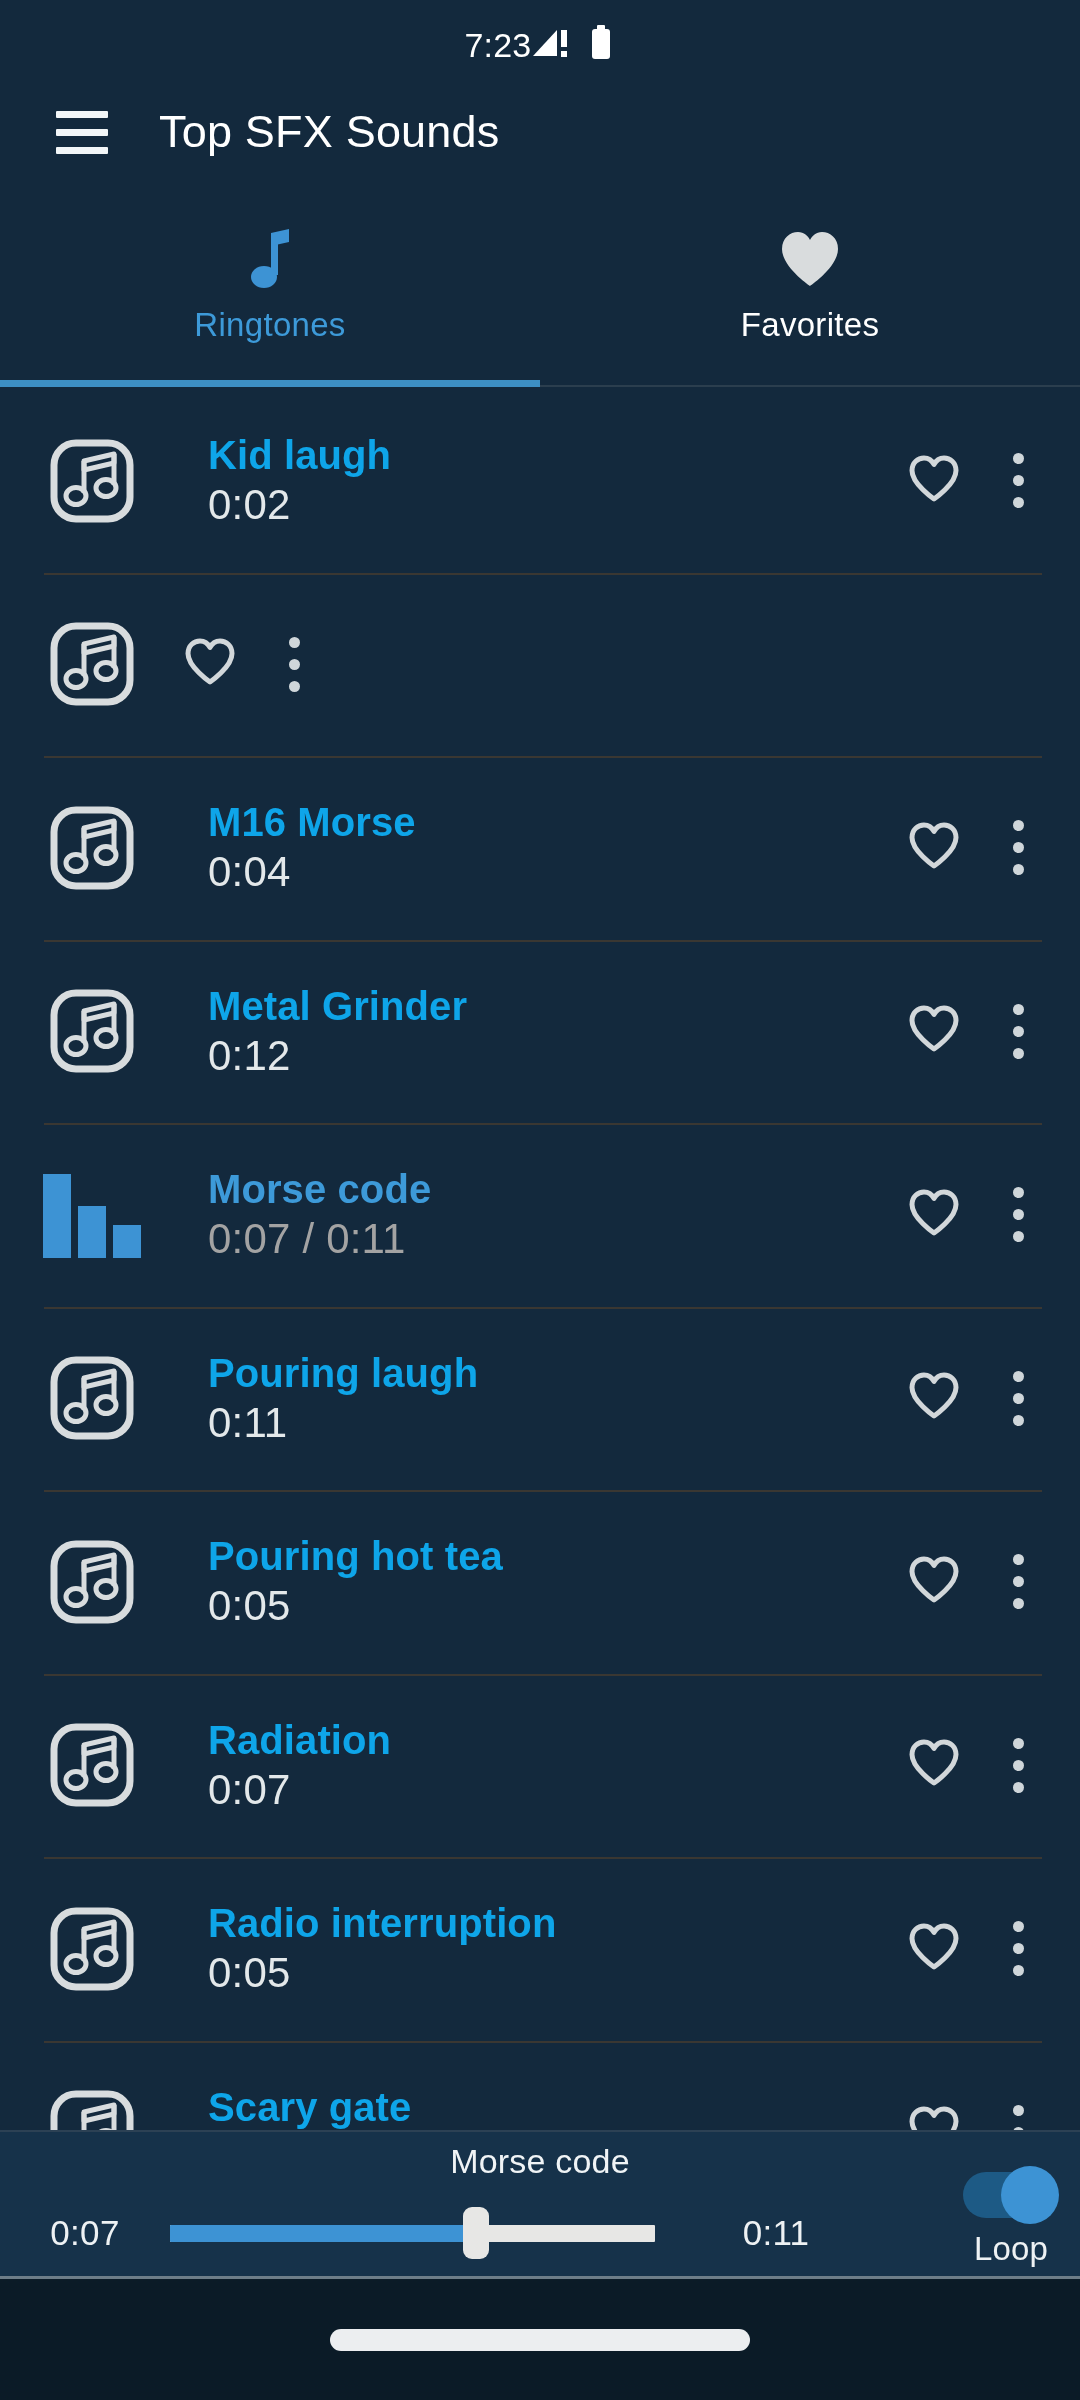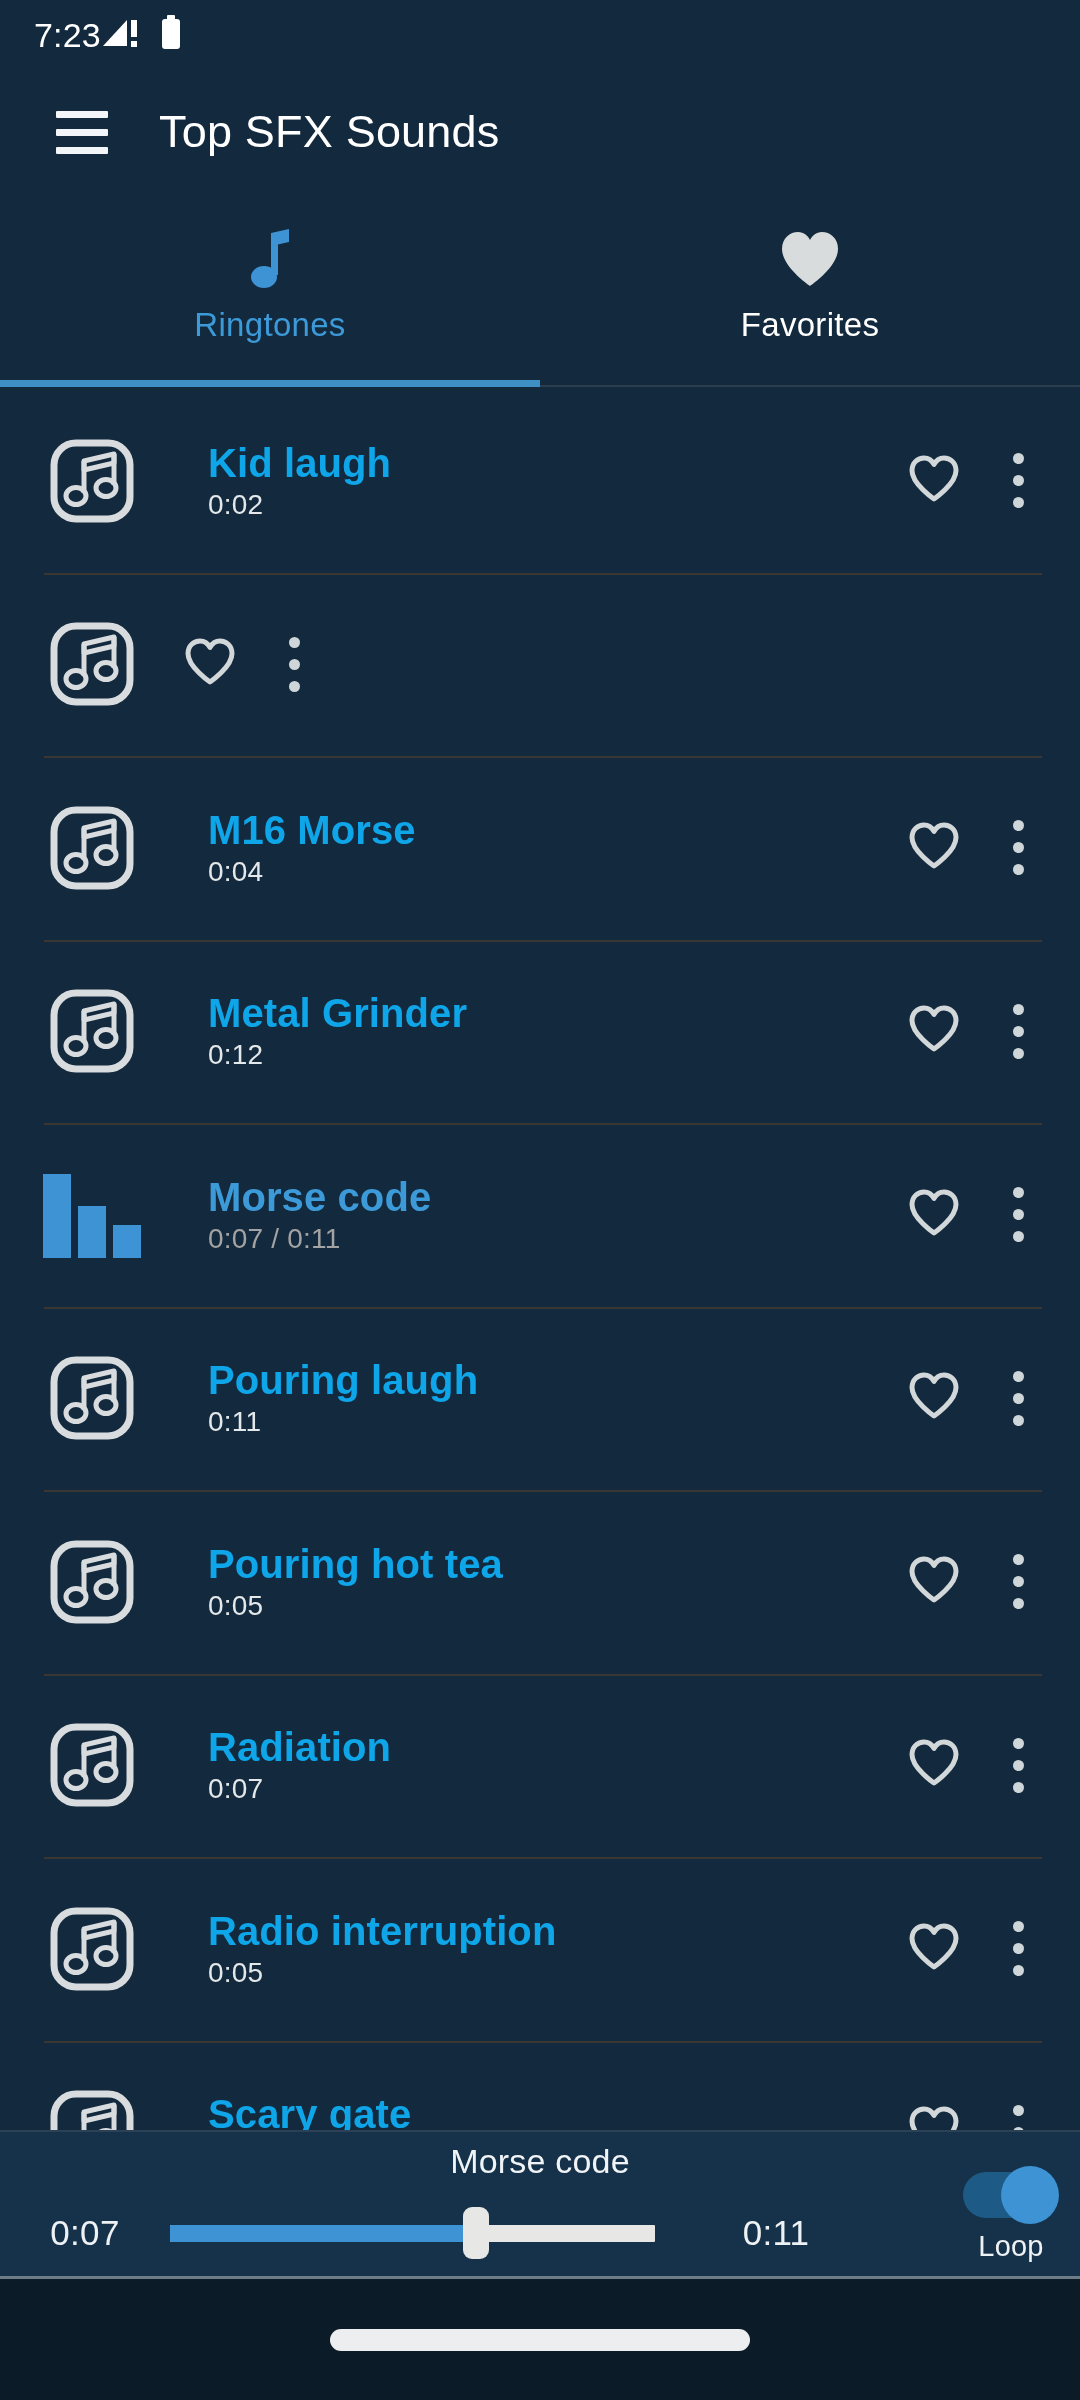--- a/index.html
+++ b/index.html
@@ -11,22 +11,22 @@
   }
   #screen{
     position:relative;
     width:1080px; height:2400px;
     background:#13293d;
     overflow:hidden;
   }
 
   
   .statusbar{
-    position:absolute; top:4px; left:0; width:1080px; height:62px;
-    display:flex; align-items:center; justify-content:flex-start;
+    position:absolute; top:14px; left:0; width:1080px; height:62px;
+    display:flex; align-items:center; justify-content:center;
     padding:0 36px 0 34px;
   }
   .status-time{
     color:#ffffff; font-size:34px; letter-spacing:0.2px; line-height:1;
     font-family:"Liberation Sans", sans-serif;
   }
   .status-icons{ display:flex; align-items:center; gap:18px; }
 
   
   .appbar{
@@ -80,21 +80,21 @@
   .thumb{
     width:140px; height:140px; flex:0 0 140px;
     display:flex; align-items:center; justify-content:center;
   }
   .row-text{ flex:1 1 auto; margin-left:46px; min-width:0; }
   .row-title{
     font-size:40px; font-weight:bold; color:#0ea5e9; letter-spacing:0.1px;
     white-space:nowrap; line-height:1.12;
   }
   .row-sub{
-    font-size:28px; color:#e3e8ea; margin-top:4px; letter-spacing:0.2px;
+    font-size:42px; color:#e3e8ea; margin-top:4px; letter-spacing:0.2px;
     line-height:1.1;
   }
   .row.playing .row-title{ color:#3d9ad9; font-weight:bold; }
   .row.playing .row-sub{ color:#a3a3a3; }
   .row-actions{
     display:flex; align-items:center; flex:0 0 auto; padding-right:26px;
   }
   .heart-btn{ width:96px; display:flex; align-items:center; justify-content:center; cursor:pointer; }
   .more-btn{
     width:72px; display:flex; flex-direction:column; align-items:center;
@@ -151,21 +151,21 @@
     position:relative; width:96px; height:56px; cursor:pointer;
   }
   .switch .track{
     position:absolute; left:0; top:6px; width:84px; height:46px;
     background:#1d5a85; border-radius:23px;
   }
   .switch .knob{
     position:absolute; left:38px; top:0; width:58px; height:58px;
     background:#3d93d4; border-radius:50%;
   }
-  .loop-label{ color:#eef2f4; font-size:29px; margin-top:8px; letter-spacing:0.2px; }
+  .loop-label{ color:#eef2f4; font-size:33px; margin-top:8px; letter-spacing:0.2px; }
 
   
   .navbar{
     position:absolute; left:0; bottom:0; width:1080px; height:124px;
     background:#0b1b27; border-top:3px solid #6d7d88;
     display:flex; align-items:center; justify-content:center;
   }
   .nav-pill{ width:420px; height:22px; background:#eceef0; border-radius:11px; }
 </style>
 </head>

